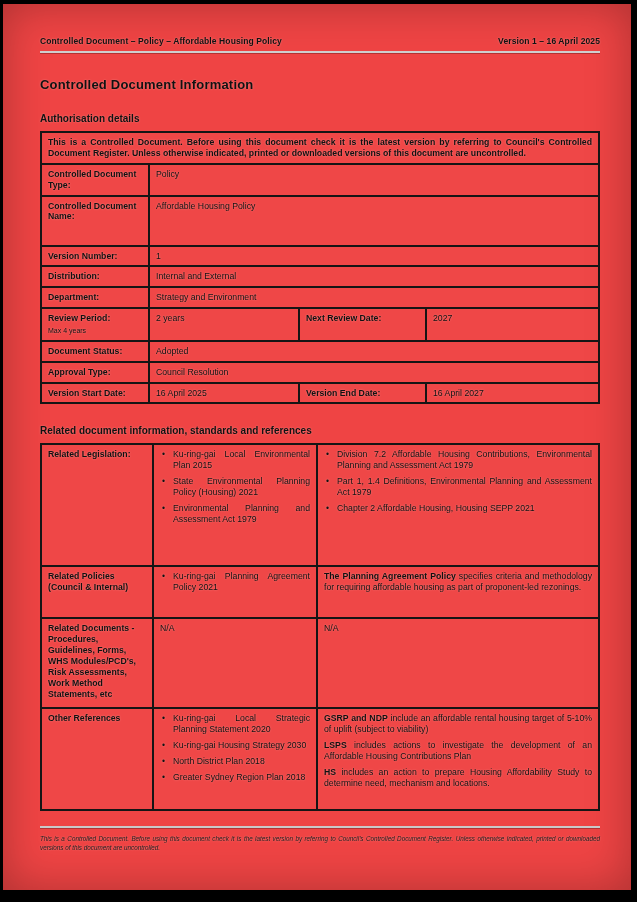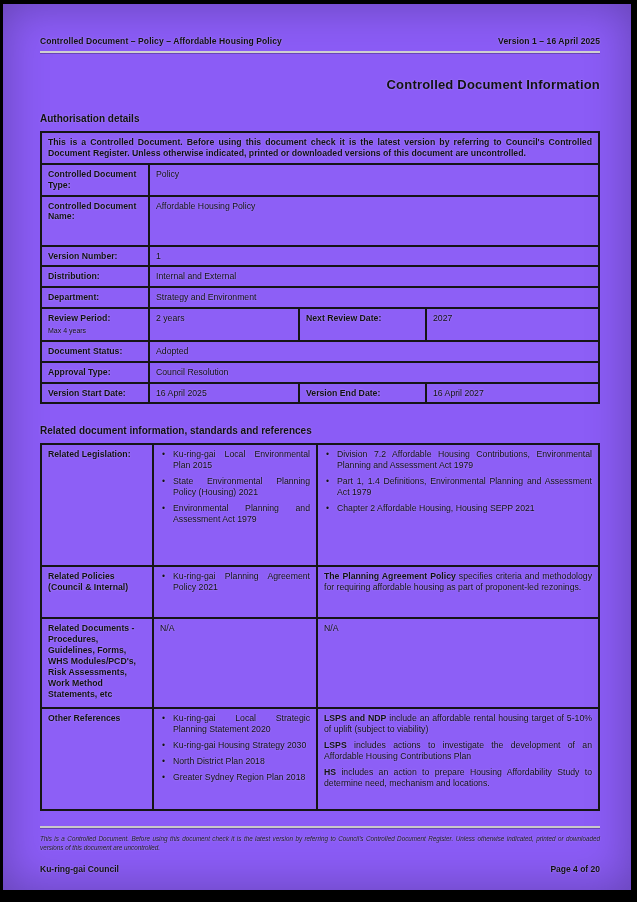--- a/index.html
+++ b/index.html
@@ -1,23 +1,23 @@
 <!DOCTYPE html>
 <html><head>
 <meta charset="utf-8">
 <style>
   html,body{margin:0;padding:0;background:#000;}
   .frame{width:637px;height:902px;box-sizing:border-box;background:#000;padding:4px 6px 12px 3px;position:relative;font-family:"Liberation Sans",sans-serif;}
-  .page{width:100%;height:100%;background:#8b5cf6;box-sizing:border-box;position:relative;
+  .page{width:100%;height:100%;background:#ef4444;box-sizing:border-box;position:relative;
         padding:32px 31px 0 37px;color:#111;
         box-shadow:inset 0 0 45px rgba(0,0,0,0.28);
         text-shadow:0 0 2px rgba(255,255,255,0.35);}
   .hdr{display:flex;justify-content:space-between;font-size:8.5px;font-weight:bold;letter-spacing:0.1px;}
   .hdr-rule{border-top:2px solid #cfcfcf;margin-top:5px;box-shadow:0 1px 0 rgba(0,0,0,0.25);}
-  .title{text-align:right;font-size:13px;font-weight:bold;margin:24px 0 0;letter-spacing:0.2px;}
+  .title{text-align:left;font-size:13px;font-weight:bold;margin:24px 0 0;letter-spacing:0.2px;}
   .sect{font-size:10px;font-weight:bold;margin:21px 0 7px;}
   table{border-collapse:collapse;width:100%;font-size:8.7px;line-height:1.25;table-layout:fixed;}
   td{border:2px solid #151515;padding:4px 6px;vertical-align:top;background:rgba(255,255,255,0.02);}
   .lbl{font-weight:bold;}
   .note{font-weight:bold;text-align:justify;}
   .sub{font-weight:normal;font-size:7px;margin-top:3px;}
   .tall td{height:40px;}
   ul{margin:0;padding:0;list-style:none;}
   li{position:relative;padding-left:13px;margin:0 0 5px;text-align:justify;}
   li::before{content:"\2022";position:absolute;left:2px;top:0;}
@@ -149,29 +149,25 @@
       <td class="lbl">Other References</td>
       <td>
         <ul>
           <li>Ku-ring-gai Local Strategic Planning Statement 2020</li>
           <li>Ku-ring-gai Housing Strategy 2030</li>
           <li>North District Plan 2018</li>
           <li>Greater Sydney Region Plan 2018</li>
         </ul>
       </td>
       <td>
-        <p class="para"><b>LSPS and NDP</b><span> include an affordable rental housing target of 5-10% of uplift (subject to viability)</span></p>
+        <p class="para"><b>GSRP and NDP</b><span> include an affordable rental housing target of 5-10% of uplift (subject to viability)</span></p>
         <p class="para"><b>LSPS</b><span> includes actions to investigate the development of an Affordable Housing Contributions Plan</span></p>
         <p class="para"><b>HS</b><span> includes an action to prepare Housing Affordability Study to determine need, mechanism and locations.</span></p>
       </td>
     </tr>
   </tbody>
       </table>
 
   <div class="foot-rule"></div>
   <div class="disclaimer">This is a Controlled Document. Before using this document check it is the latest version by referring to Council's Controlled Document Register. Unless otherwise indicated, printed or downloaded versions of this document are uncontrolled.</div>
-  <div class="footline">
-    <span>Ku-ring-gai Council</span>
-    <span>Page 4 of 20</span>
-  </div>
 
  </div>
 </div>
 
 </body></html>

